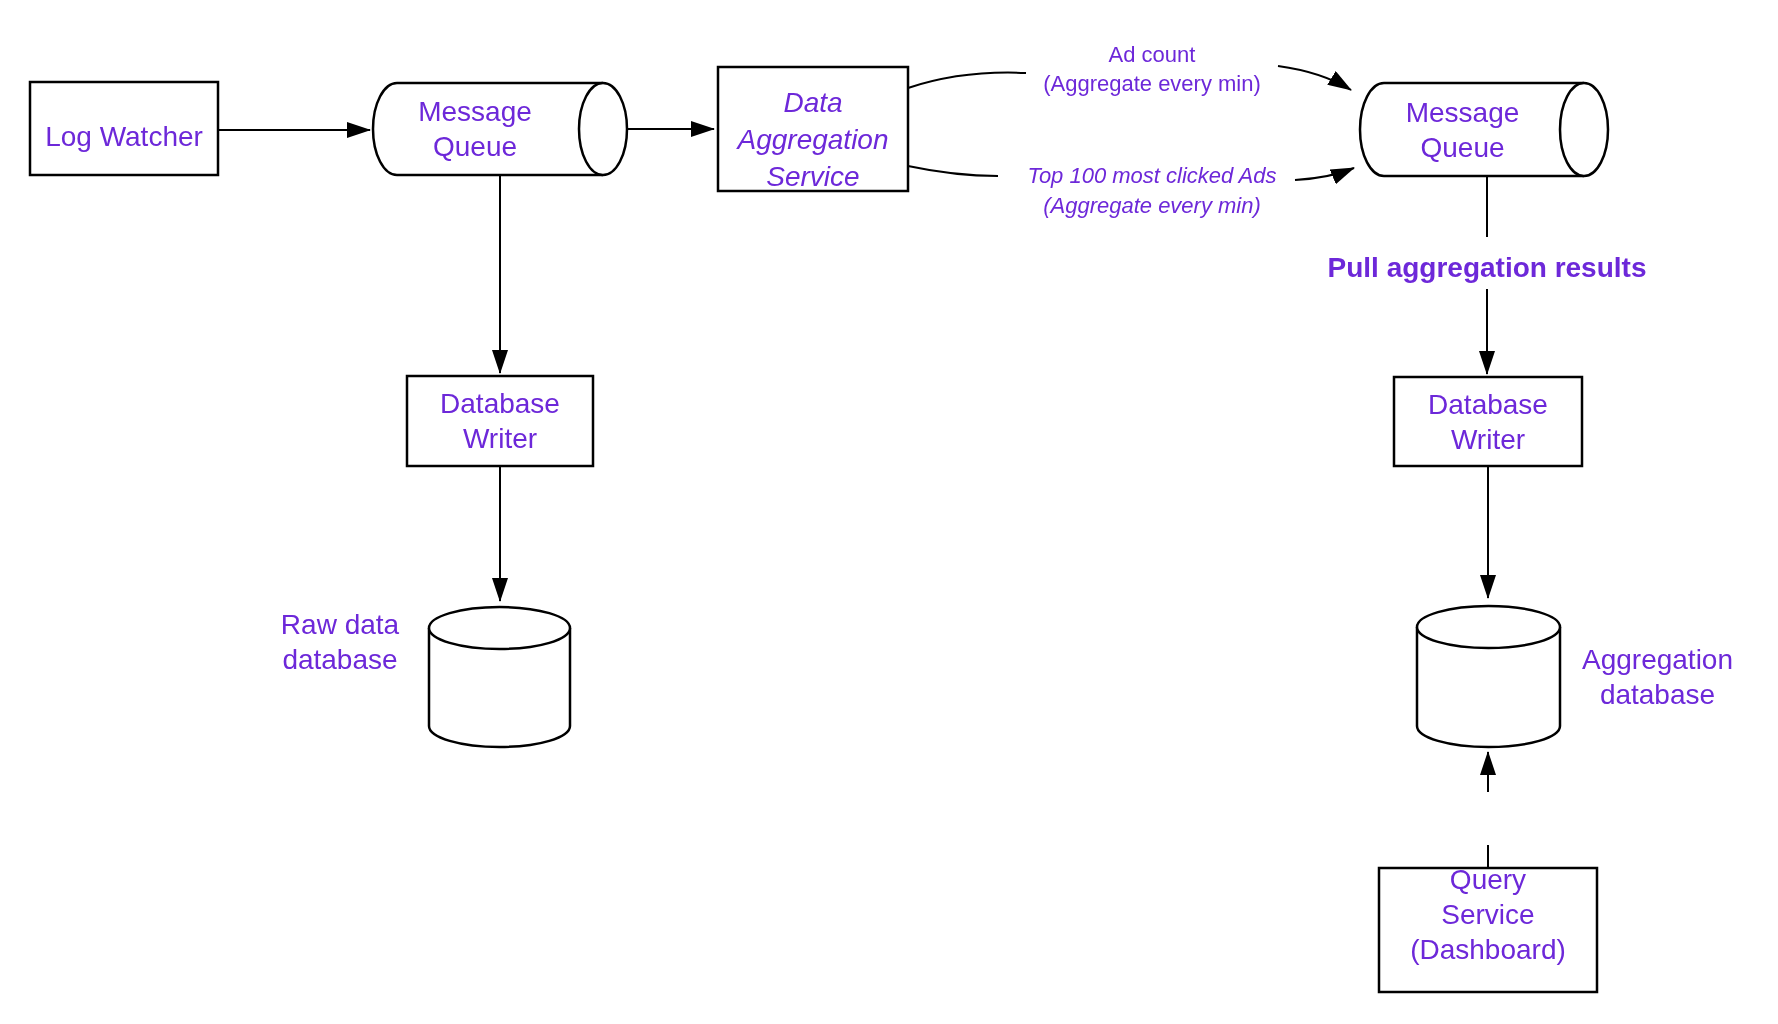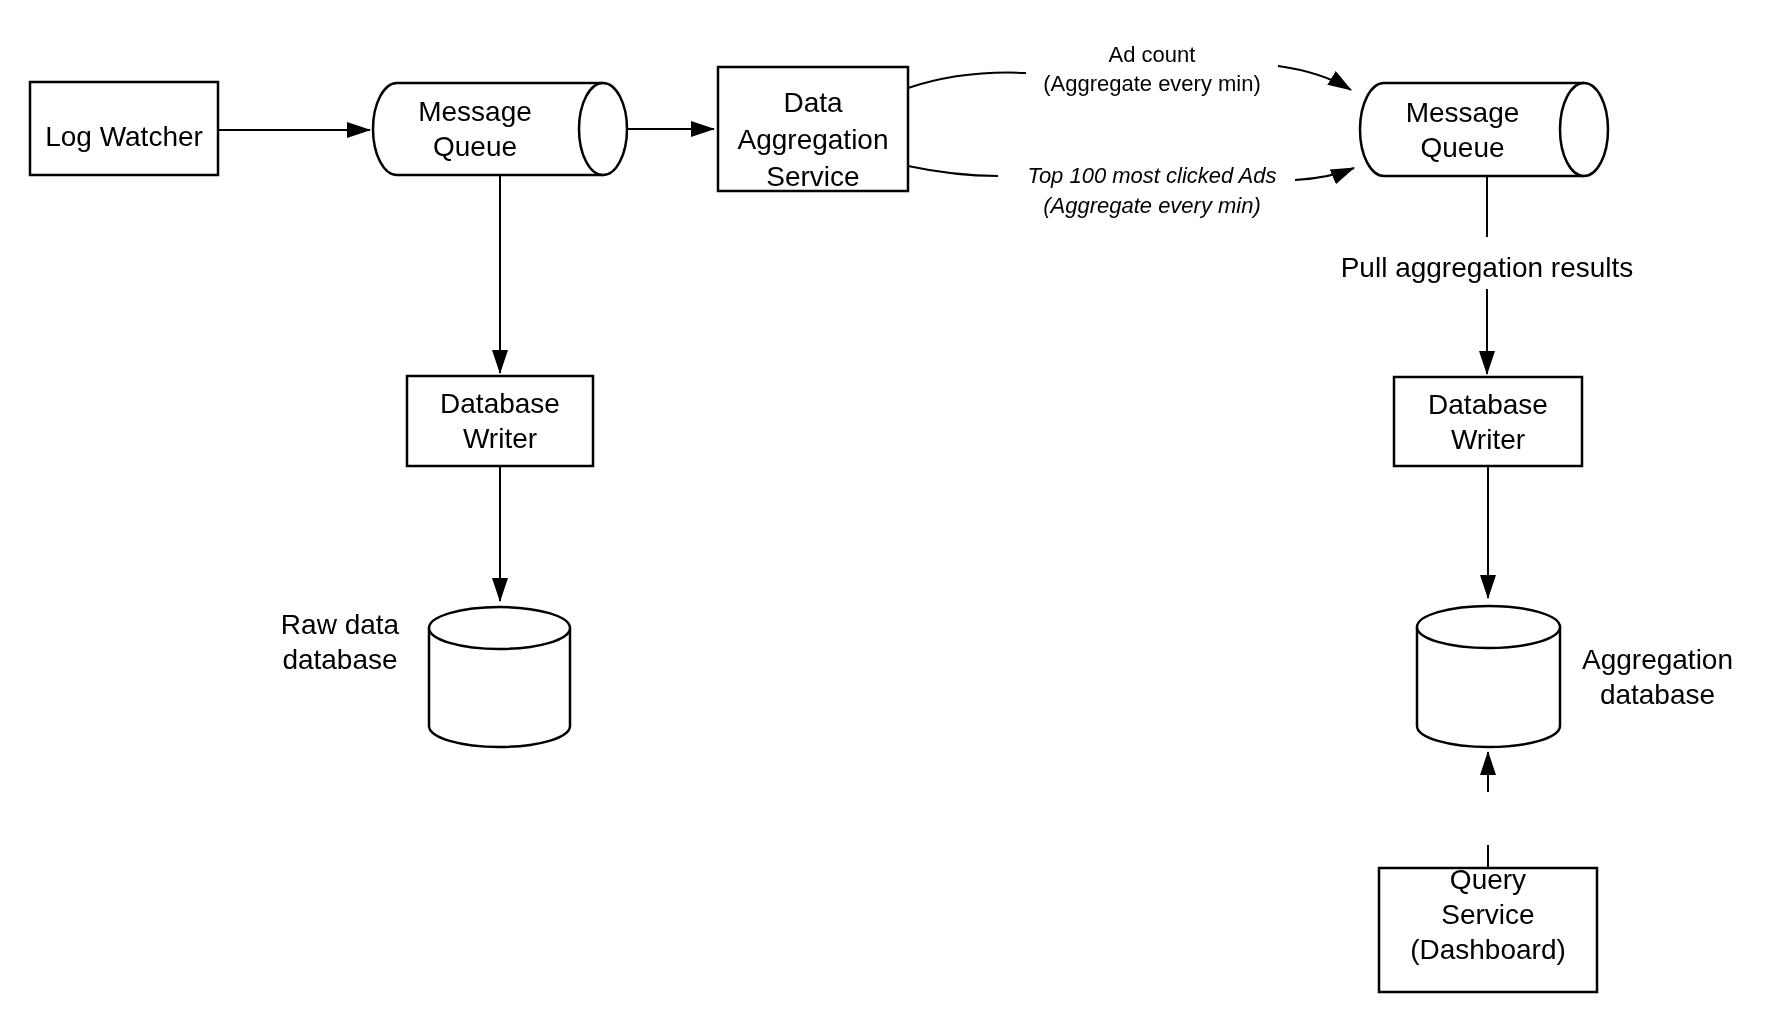--- a/index.html
+++ b/index.html
@@ -33,21 +33,21 @@
   }
   .lbl {
     position: absolute;
     display: flex;
     align-items: center;
     justify-content: center;
     text-align: center;
     white-space: pre-line;
     font-size: 28px;
     line-height: 35px;
-    color: #000000;
+    color: #6d28d9;
   }
   .lbl.small {
     font-size: 22px;
     line-height: 29px;
   }
   .lbl.top100 {
     line-height: 30px;
   }
 </style>
 </head>
@@ -113,21 +113,21 @@
 
     <line class="edge" x1="1488" y1="792" x2="1488" y2="752" marker-end="url(#arrow)"></line>
     <line class="edge" x1="1488" y1="845" x2="1488" y2="867"></line>
   </svg>
 
   <div class="lbl" style="left:30px; top:90px; width:188px; height:93px;">Log Watcher</div>
 
   <div class="lbl" style="left:373px; top:83px; width:204px; height:92px;">Message
 Queue</div>
 
-  <div class="lbl" style="left:718px; top:67px; width:190px; height:144px; line-height:37px;">Data
+  <div class="lbl" style="left:718px; top:67px; width:190px; height:144px; line-height:37px;font-style:italic;">Data
 Aggregation
 Service</div>
 
   <div class="lbl" style="left:1360px; top:83px; width:205px; height:93px;">Message
 Queue</div>
 
   <div class="lbl" style="left:407px; top:376px; width:186px; height:90px;">Database
 Writer</div>
 
   <div class="lbl" style="left:1394px; top:377px; width:188px; height:89px;">Database
@@ -142,16 +142,16 @@
   <div class="lbl" style="left:1379px; top:868px; width:218px; height:92px;">Query
 Service
 (Dashboard)</div>
 
   <div class="lbl small" style="left:1022px; top:40px; width:260px; height:58px;">Ad count
 (Aggregate every min)</div>
 
   <div class="lbl small top100" style="left:1011px; top:160px; width:282px; height:61px;font-style:italic;">Top 100 most clicked Ads
 (Aggregate every min)</div>
 
-  <div class="lbl" style="left:1307px; top:250px; width:360px; height:34px;">Pull aggregation results</div>
+  <div class="lbl" style="left:1307px; top:250px; width:360px; height:34px;font-weight:bold;">Pull aggregation results</div>
 
 
 </div>
 
 </body></html>

